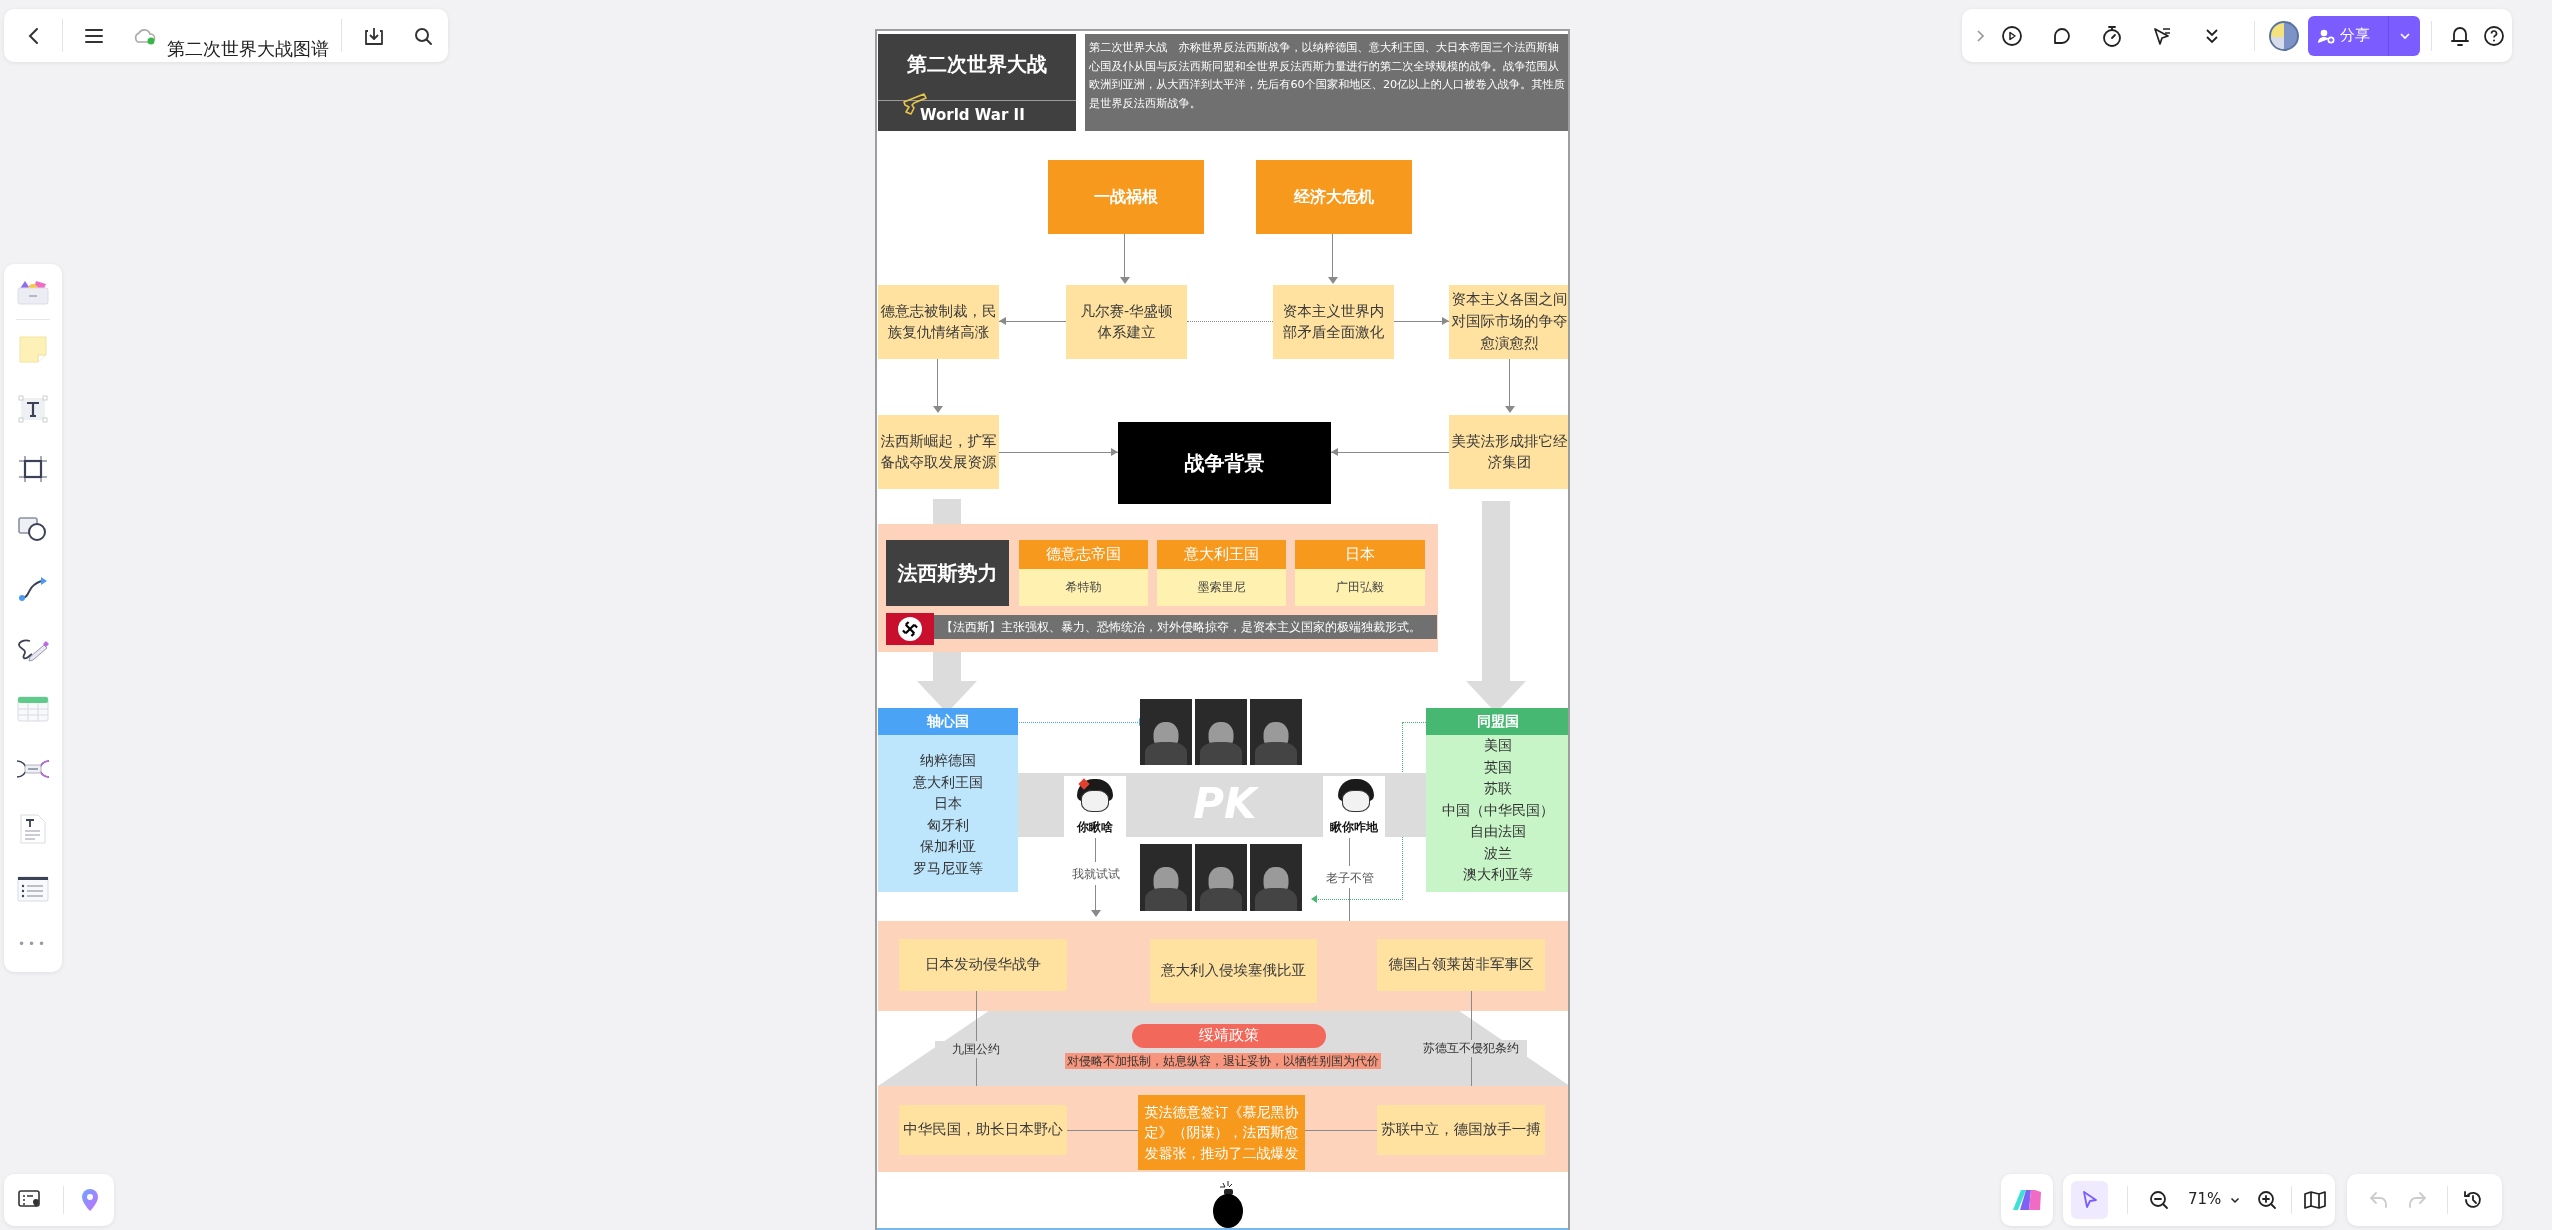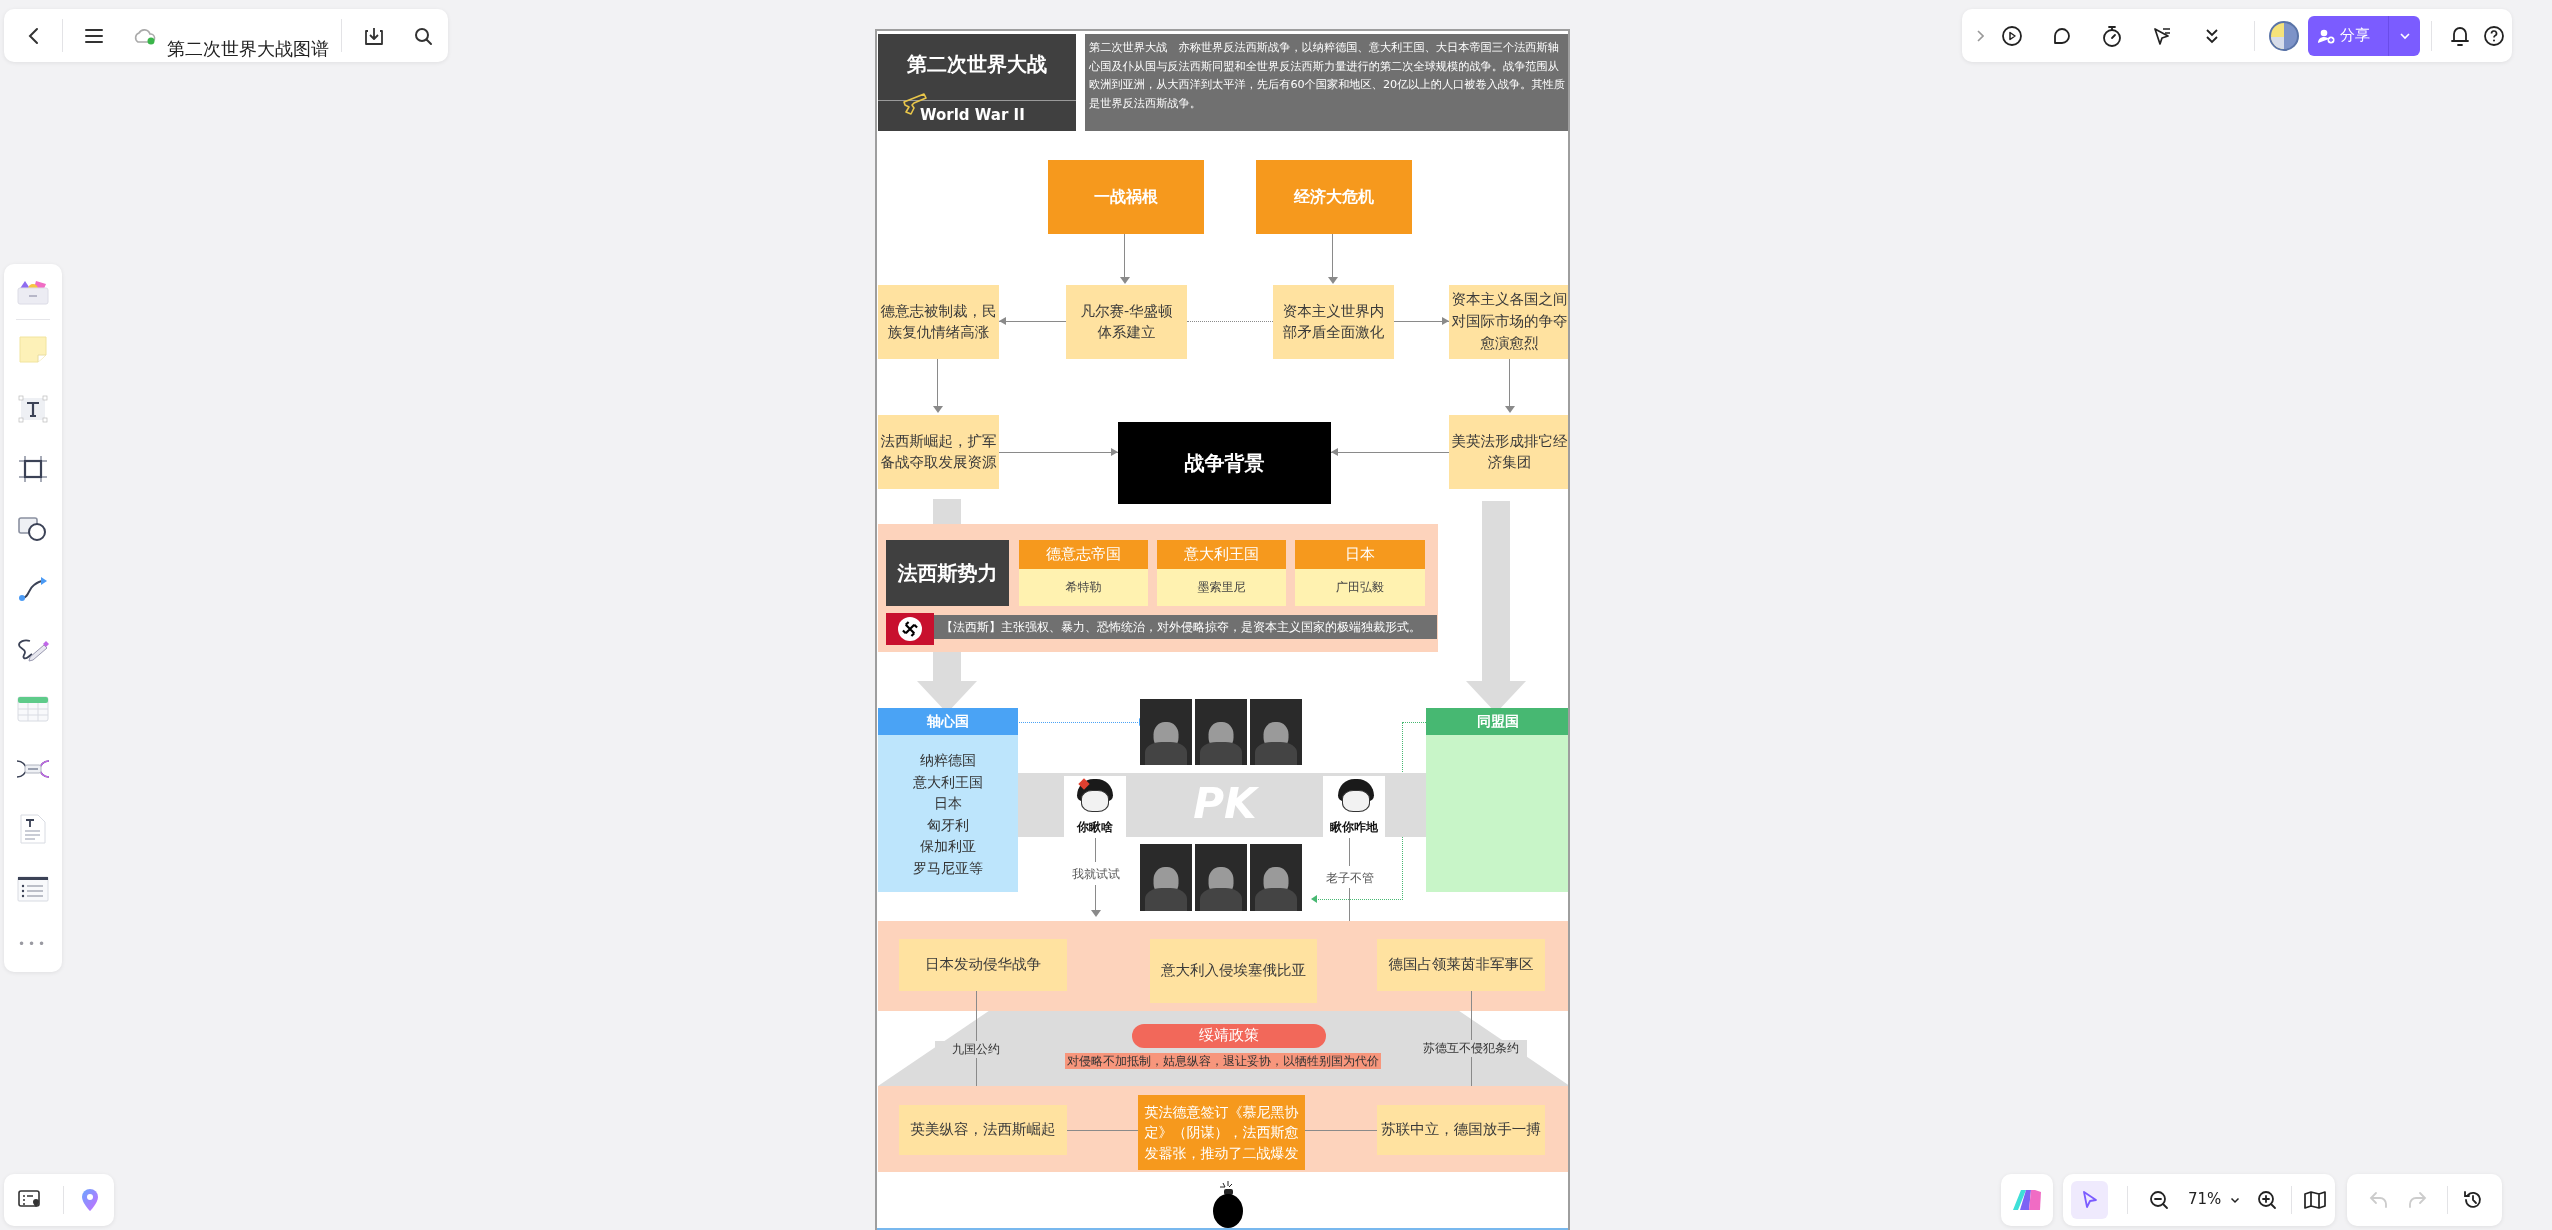--- a/index.html
+++ b/index.html
@@ -392,20 +392,29 @@
       <div>意大利王国</div>
       <div>日本</div>
       <div>匈牙利</div>
       <div>保加利亚</div>
       <div>罗马尼亚等</div>
     </div>
   </div>
 
   <div class="abs" style="left:549px;top:677px;width:144px;height:184px;background:#c8f5c8;">
     <div class="box" style="left:0;top:0;width:144px;height:27px;background:#47b872;color:#fff;font-weight:bold;font-size:14px;">同盟国</div>
+    <div class="abs" style="left:0;top:27px;width:144px;text-align:center;font-size:14px;color:#333;line-height:21.5px;">
+      <div>美国</div>
+      <div>英国</div>
+      <div>苏联</div>
+      <div>中国（中华民国）</div>
+      <div>自由法国</div>
+      <div>波兰</div>
+      <div>澳大利亚等</div>
+    </div>
   </div>
 
   <div class="abs" style="left:140px;top:691px;width:127px;height:0;border-top:1.5px dotted #4aa3f5;"></div>
   <div class="abs" style="left:262px;top:687px;width:0;height:0;border-top:4px solid transparent;border-bottom:4px solid transparent;border-left:6px solid #4aa3f5;"></div>
   <div class="abs" style="left:525px;top:691px;width:24px;height:0;border-top:1.5px dotted #47b872;"></div>
   <div class="abs" style="left:525px;top:691px;width:0;height:178px;border-left:1.5px dotted #47b872;"></div>
   <div class="abs" style="left:436px;top:868px;width:90px;height:0;border-top:1.5px dotted #47b872;"></div>
   <div class="abs" style="left:434px;top:864px;width:0;height:0;border-top:4px solid transparent;border-bottom:4px solid transparent;border-right:6px solid #47b872;"></div>
 
   <div class="abs" style="left:141px;top:742px;width:408px;height:64px;background:#dcdcdc;"></div>
@@ -471,21 +480,21 @@
 
   <div class="line" style="left:99px;top:960px;width:1px;height:80px;"></div>
   <div class="abs" style="left:58px;top:1010px;width:82px;text-align:center;font-size:12px;color:#333;background:#dcdcdc;">九国公约</div>
   <div class="line" style="left:99px;top:1032px;width:1px;height:50px;"></div>
 
   <div class="line" style="left:594px;top:960px;width:1px;height:80px;"></div>
   <div class="abs" style="left:538px;top:1009px;width:112px;text-align:center;font-size:12px;color:#333;background:#dcdcdc;">苏德互不侵犯条约</div>
   <div class="line" style="left:594px;top:1030px;width:1px;height:50px;"></div>
 
   <div class="abs" style="left:1px;top:1055px;width:692px;height:86px;background:#fdd3bc;"></div>
-  <div class="box y" style="left:22px;top:1074px;width:168px;height:50px;">英美纵容，法西斯崛起</div>
+  <div class="box y" style="left:22px;top:1074px;width:168px;height:50px;">中华民国，助长日本野心</div>
   <div class="box o" style="left:261px;top:1064px;width:167px;height:75px;font-weight:normal;font-size:14px;line-height:1.45;padding:0 4px;">英法德意签订《慕尼黑协定》（阴谋），法西斯愈发嚣张，推动了二战爆发</div>
   <div class="box y" style="left:500px;top:1074px;width:168px;height:50px;">苏联中立，德国放手一搏</div>
   <div class="line" style="left:190px;top:1099px;width:71px;height:1px;"></div>
   <div class="line" style="left:428px;top:1099px;width:72px;height:1px;"></div>
 
   <div class="abs" style="left:331px;top:1148px;width:40px;height:50px;">
     <svg width="40" height="50" viewBox="0 0 40 50">
         <path d="M15 4l2 4M20 2v5M24 5l-3 3M12 8h5" stroke="#222" stroke-width="1"></path>
         <rect x="16" y="10" width="9" height="6" rx="2" fill="#222"></rect>
         <ellipse cx="20" cy="32" rx="15" ry="17" fill="#000"></ellipse>

